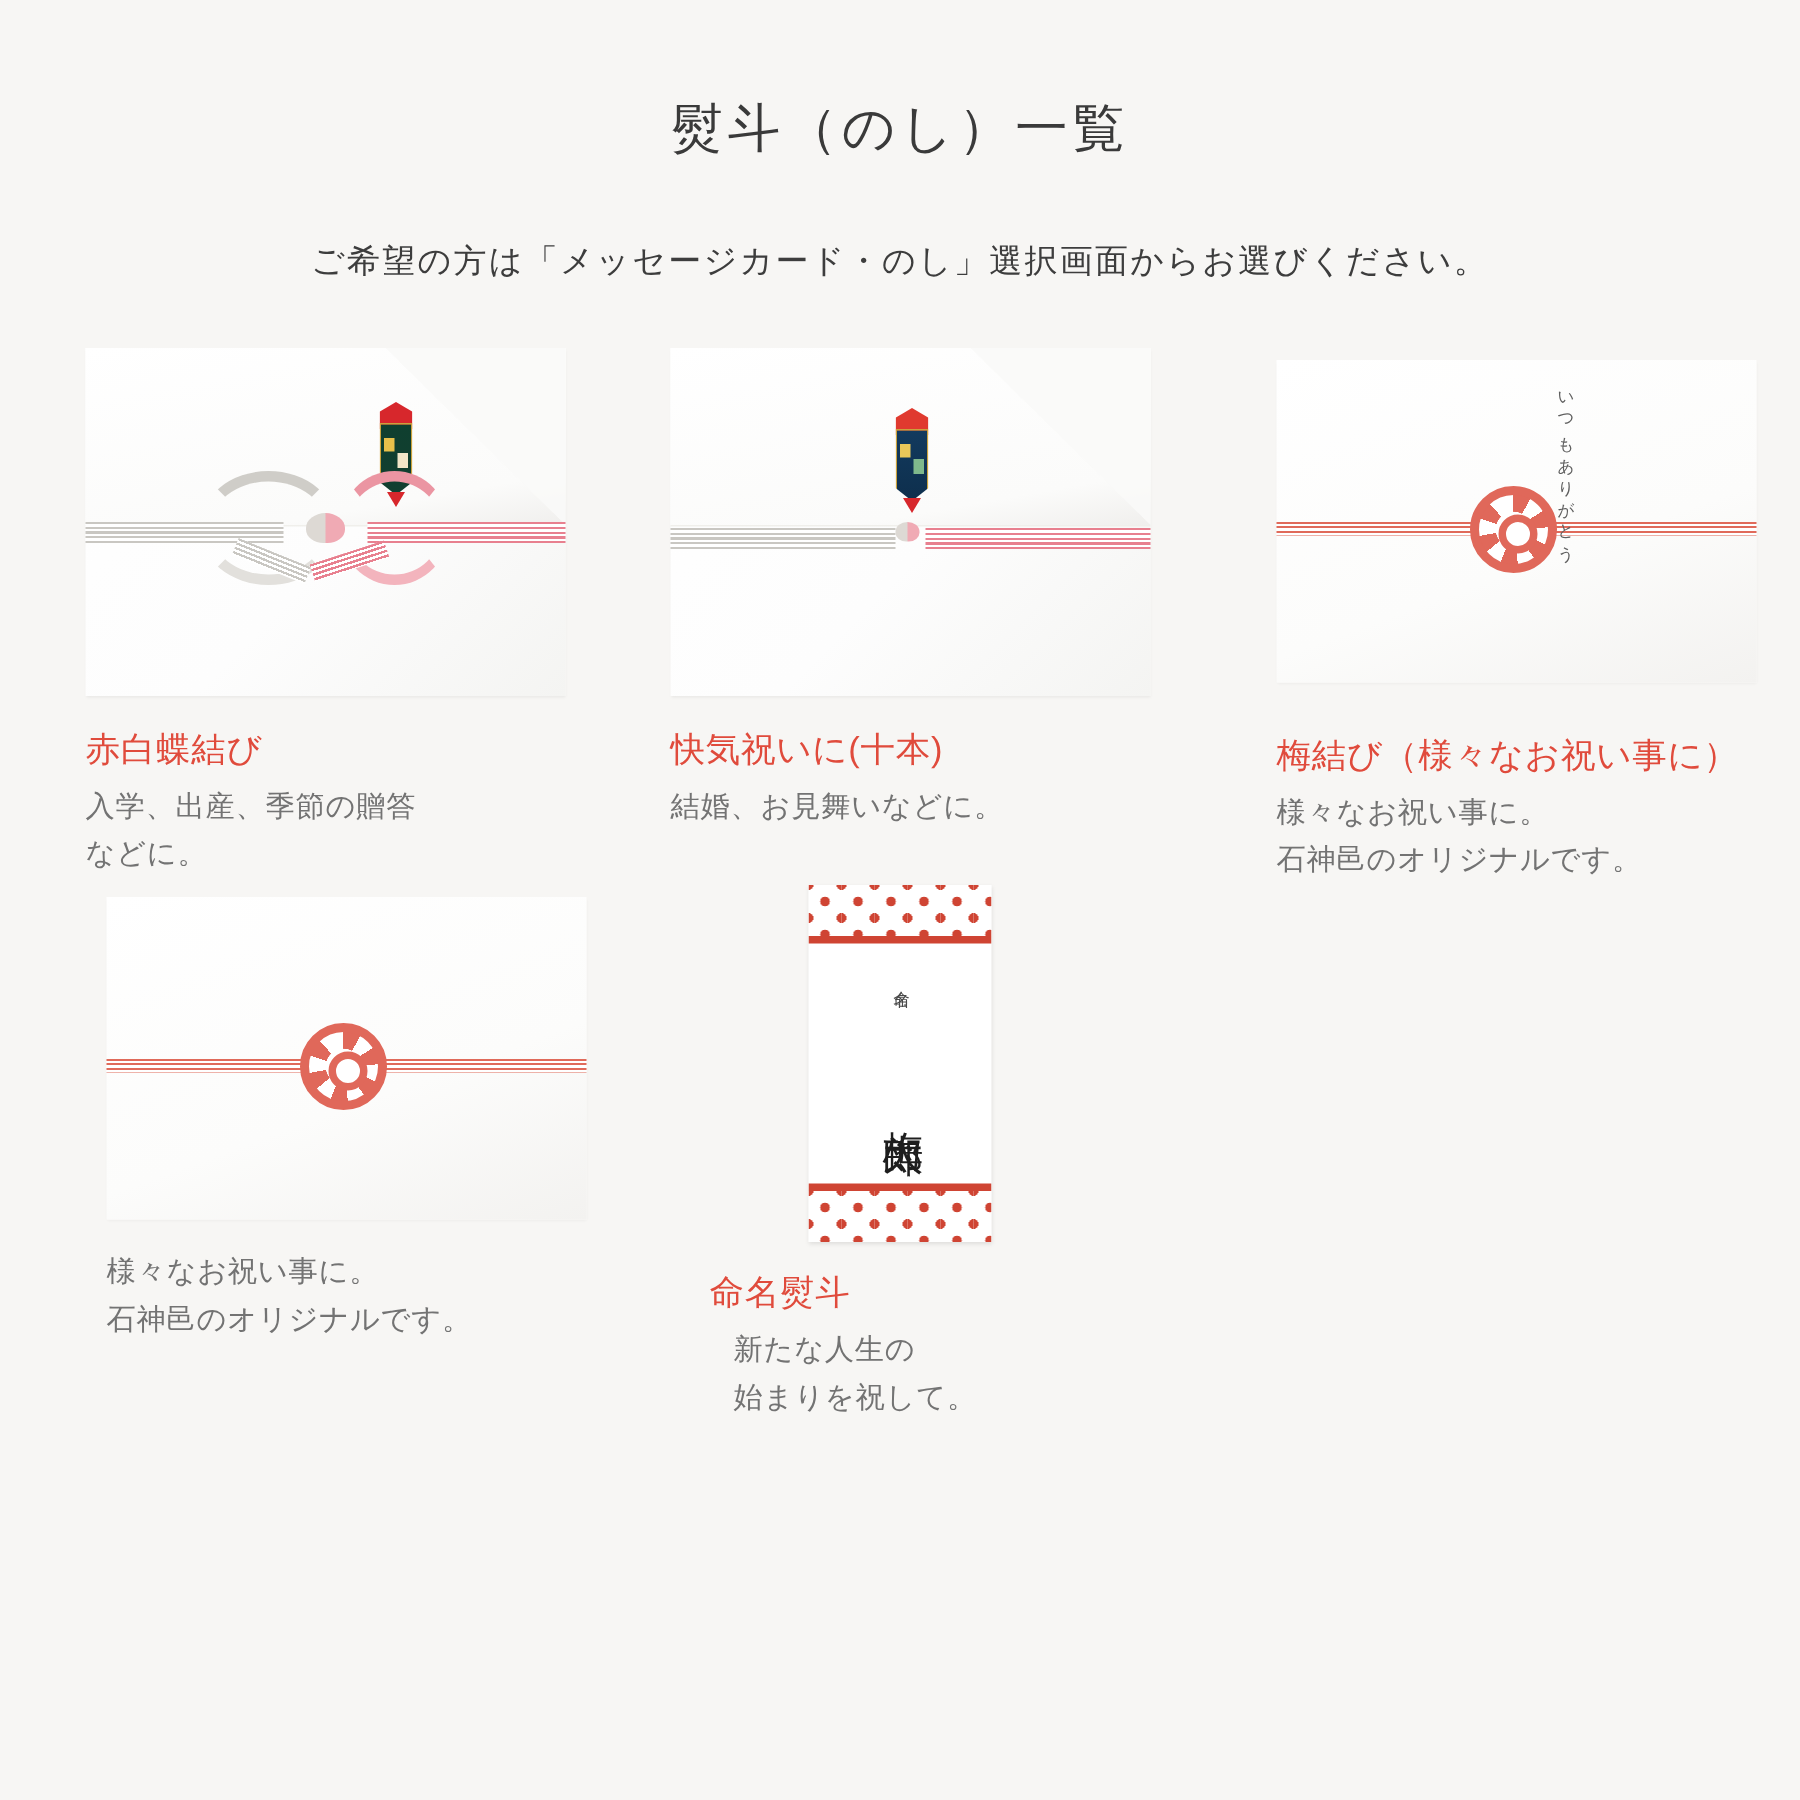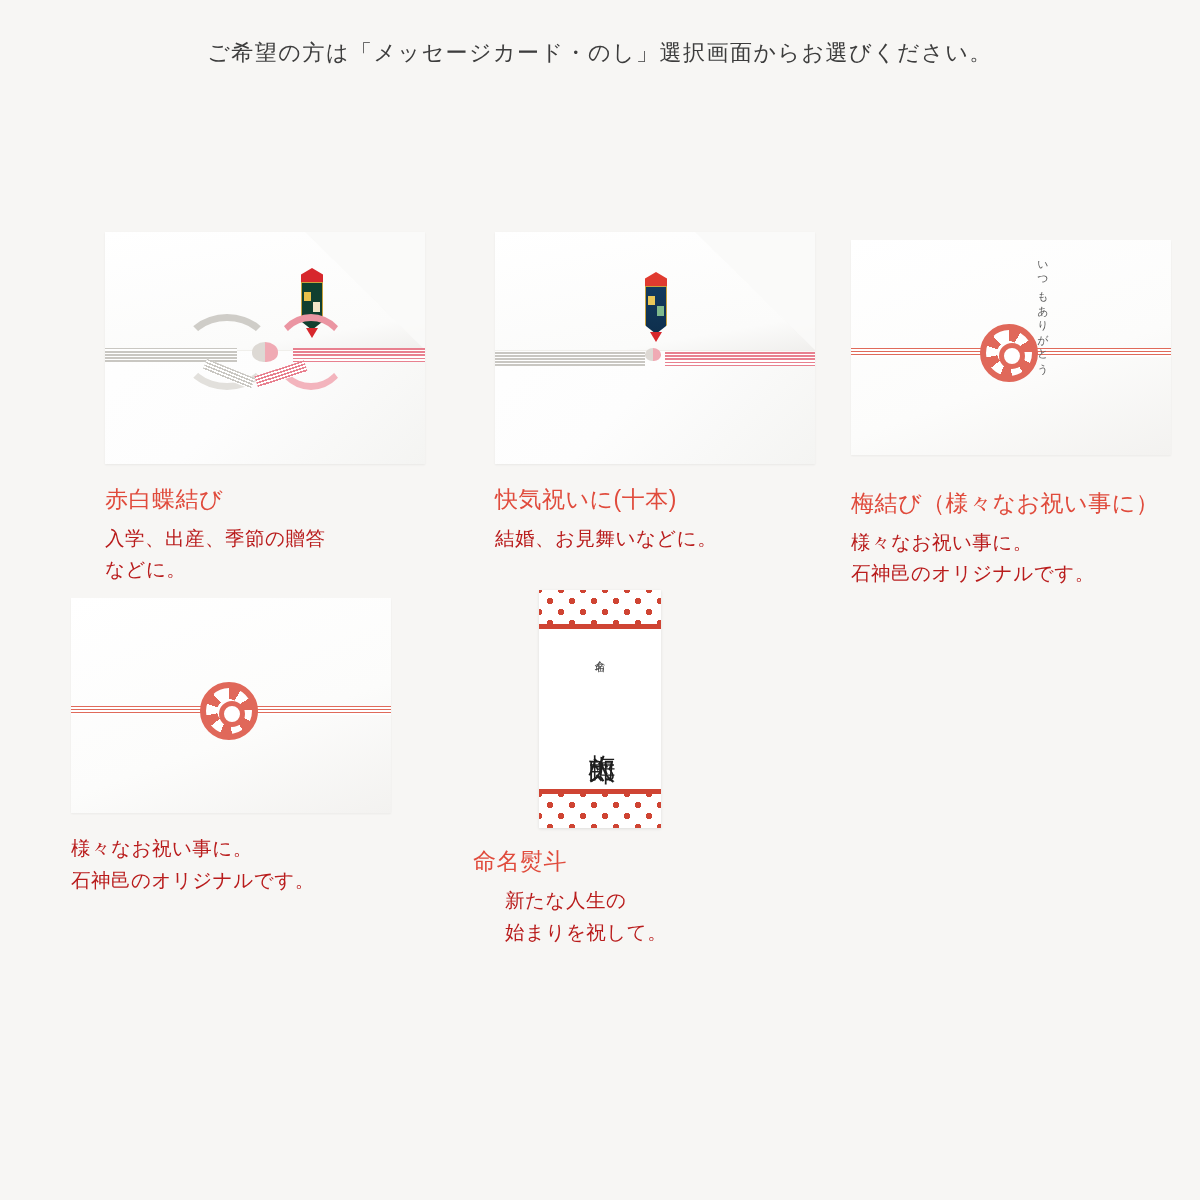--- a/index.html
+++ b/index.html
@@ -29,21 +29,21 @@
     color: #3a3a3a;
     font-weight: 400;
     margin: 0;
     padding-top: 62px;
   }
   .subtitle {
     text-align: center;
     font-size: 22px;
     letter-spacing: 1.5px;
     color: #3d3d3d;
-    margin: 0;
+    margin: 12px;
     padding-top: 38px;
   }
 
   .grid {
     position: absolute;
     top: 232px;
     left: 0;
     width: 1200px;
     display: grid;
     grid-template-columns: 390px 390px 390px;
@@ -52,21 +52,21 @@
     column-gap: 0px;
     row-gap: 0px;
   }
   .cell {
     width: 390px;
     box-sizing: border-box;
     padding-left: 0px;
   }
   .cell .inner {
     width: 320px;
-    margin-left: 90px;
+    margin-left: 42px;
   }
   .cell.row2 .inner { margin-left: 56px; }
 
   .card-frame {
     width: 320px;
     height: 235px;
     position: relative;
   }
 
   
@@ -339,47 +339,48 @@
 
   
   .cap-title {
     color: #e04b3c;
     font-size: 23px;
     letter-spacing: 0.5px;
     margin: 18px 0 0 0;
     line-height: 1.3;
   }
   .cap-desc {
-    color: #b91c1c;
+    color: #737373;
     font-size: 19.5px;
     line-height: 1.62;
     margin: 8px 0 0 0;
     letter-spacing: 0.5px;
   }
   .row2 .cap-title { margin-top: 22px; }
 
   .footnote {
     position: absolute;
     left: 62px;
     bottom: 42px;
     font-size: 21px;
     letter-spacing: 0.6px;
     color: #3c3c3c;
   }
 
   
   .cell.naming .inner { margin-left: 56px; }
   .cell.naming .cap-title { margin-left: 12px; }
-  .cell.naming .cap-desc { margin-left: 44px; }
+  .cell.naming .cap-desc { margin-left: 28px; }
 </style>
 </head>
 <body>
 
 <div class="page">
 
+  <h1 class="title">熨斗（のし）一覧</h1>
   <p class="subtitle">ご希望の方は「メッセージカード・のし」選択画面からお選びください。</p>
 
   <div class="grid">
 
     <div class="cell row1">
       <div class="inner">
         <div class="card-frame">
           <div class="env">
             <div class="fold"></div>
             <div class="diag"></div>

